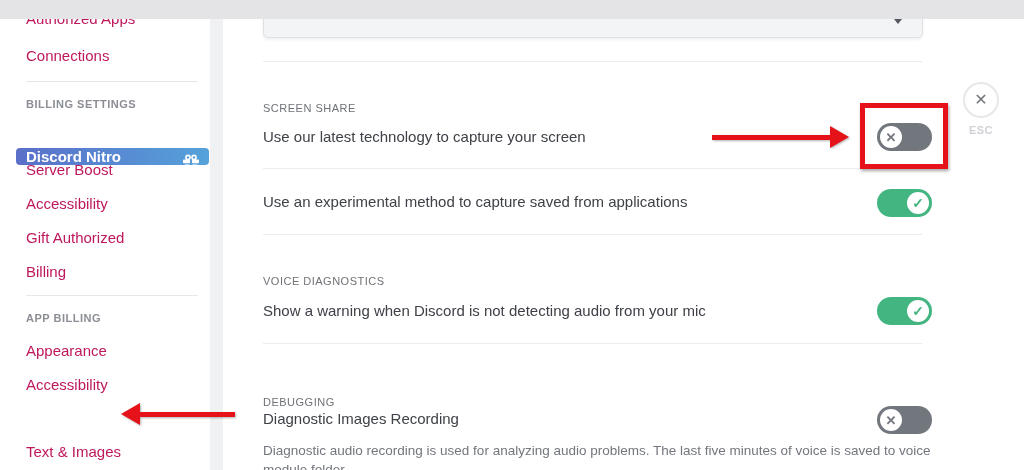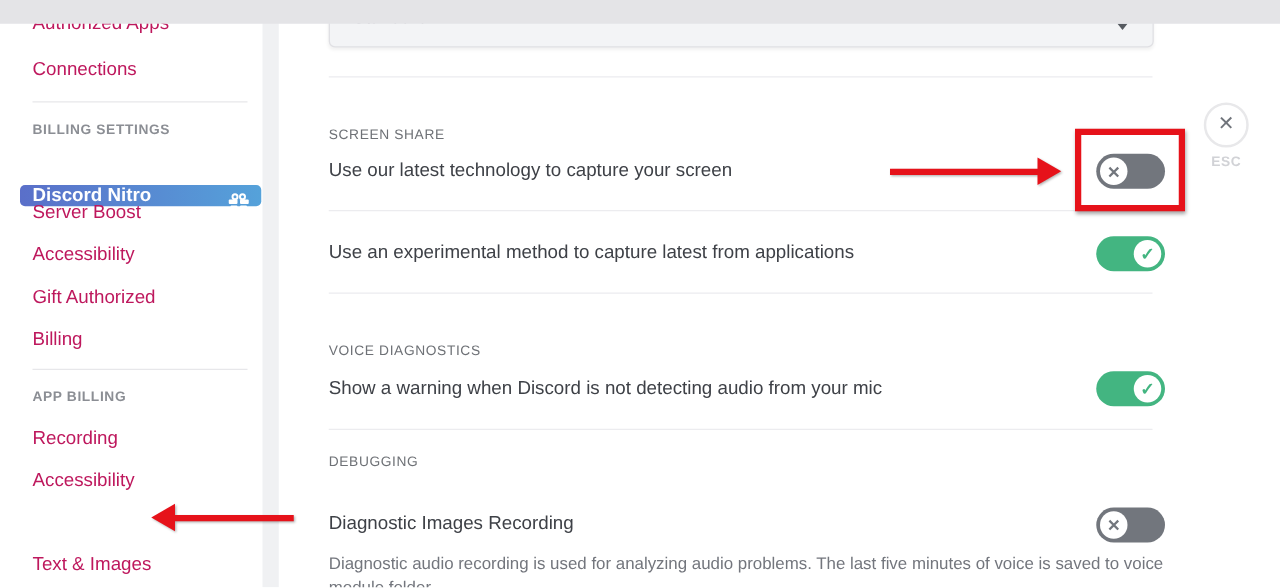--- a/index.html
+++ b/index.html
@@ -86,21 +86,21 @@
     </div>
 
     <div class="side-item" style="top:161px">Server Boost</div>
     <div class="side-item" style="top:195px">Accessibility</div>
     <div class="side-item" style="top:229px">Gift Authorized</div>
     <div class="side-item" style="top:263px">Billing</div>
 
     <div class="side-divider" style="top:295px"></div>
     <div class="side-header" style="top:312px">APP BILLING</div>
 
-    <div class="side-item" style="top:342px">Recording</div>
+    <div class="side-item" style="top:342px">Appearance</div>
     <div class="side-item" style="top:376px">Accessibility</div>
 
 
     <div class="side-item" style="top:443px">Text &amp; Images</div>
   </aside>
 
   <div class="gutter"></div>
 
   <main>
 
@@ -114,40 +114,40 @@
     <div class="sec-header" style="top:102px">SCREEN SHARE</div>
     <div class="row-label" style="top:128px">Use our latest technology to capture your screen</div>
     <div class="toggle off" style="top:123px">
       <span class="knob">
           <span class="glyph">✕</span>
         </span>
     </div>
 
     <div class="hr" style="top:168px"></div>
 
-    <div class="row-label" style="top:193px">Use an experimental method to capture latest from applications</div>
+    <div class="row-label" style="top:193px">Use an experimental method to capture saved from applications</div>
     <div class="toggle on" style="top:189px">
       <span class="knob">
           <span class="glyph">✓</span>
         </span>
     </div>
 
     <div class="hr" style="top:234px"></div>
 
     <div class="sec-header" style="top:275px">VOICE DIAGNOSTICS</div>
     <div class="row-label" style="top:302px">Show a warning when Discord is not detecting audio from your mic</div>
     <div class="toggle on" style="top:297px">
       <span class="knob">
           <span class="glyph">✓</span>
         </span>
     </div>
 
     <div class="hr" style="top:343px"></div>
 
-    <div class="sec-header" style="top:364px">DEBUGGING</div>
+    <div class="sec-header" style="top:396px">DEBUGGING</div>
     <div class="row-label" style="top:410px">Diagnostic Images Recording</div>
     <div class="toggle off" style="top:406px">
       <span class="knob">
           <span class="glyph">✕</span>
         </span>
     </div>
 
     <div class="help-line" style="top:441px">Diagnostic audio recording is used for analyzing audio problems. The last five minutes of voice is saved to voice</div>
     <div class="help-line" style="top:460px">module folder</div>
   </main>

